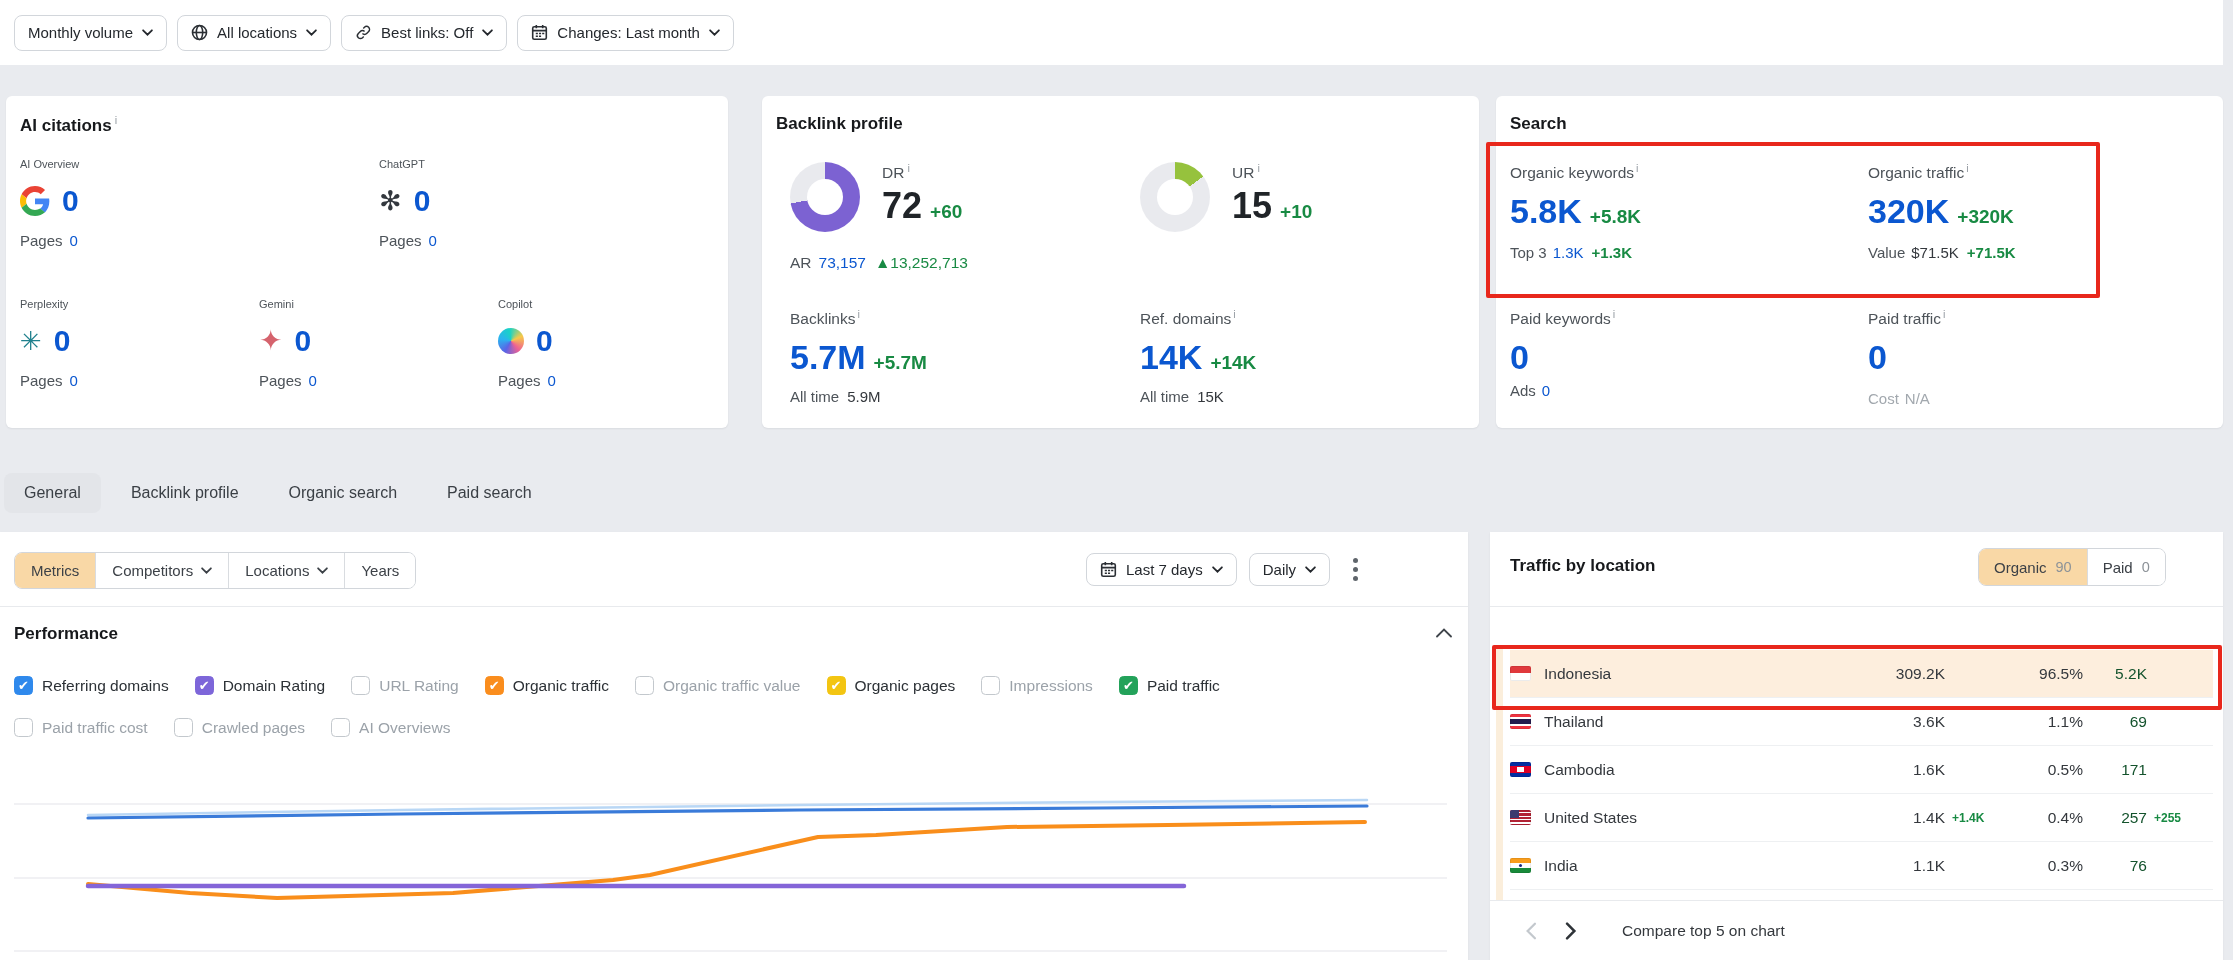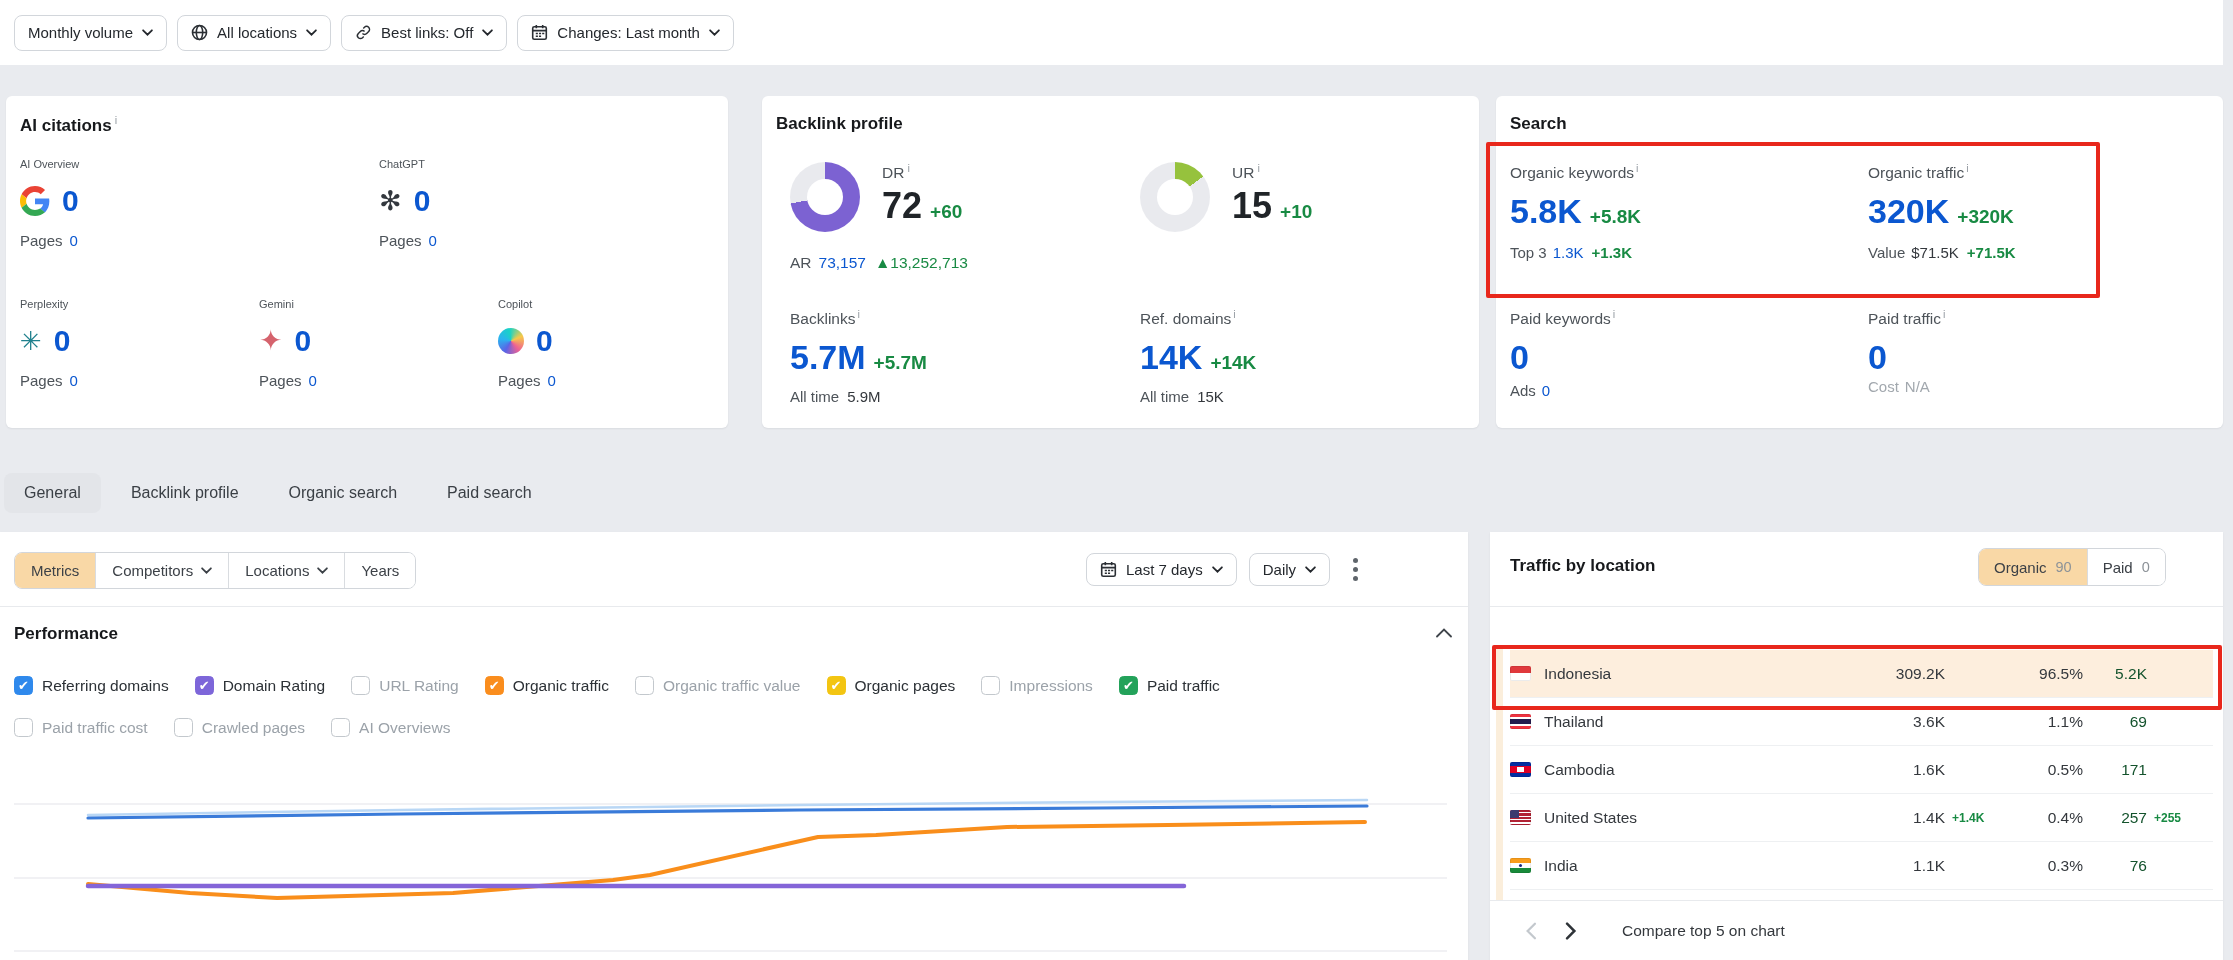--- a/index.html
+++ b/index.html
@@ -283,21 +283,21 @@
       <div class="subline" style="margin-top:16px;"><span>Value</span><span class="dark">$71.5K</span><span class="grn">+71.5K</span></div>
     </div>
     <div class="bl-block" style="left:14px; top:212px;">
       <div class="metric-label"><span>Paid keywords</span><sup class="info">i</sup></div>
       <div style="margin-top:12px;"><a class="big-blue">0</a></div>
       <div class="subline" style="margin-top:8px;"><span>Ads</span><a class="lnk">0</a></div>
     </div>
     <div class="bl-block" style="left:372px; top:212px;">
       <div class="metric-label"><span>Paid traffic</span><sup class="info">i</sup></div>
       <div style="margin-top:12px;"><a class="big-blue">0</a></div>
-      <div class="subline dim" style="margin-top:4px;"><span>Cost</span><span class="na">N/A</span></div>
+      <div class="subline dim" style="margin-top:16px;"><span>Cost</span><span class="na">N/A</span></div>
     </div>
   </div>
 
   <div class="tabs">
     <div class="tab active">General</div>
     <div class="tab">Backlink profile</div>
     <div class="tab">Organic search</div>
     <div class="tab">Paid search</div>
   </div>
 

